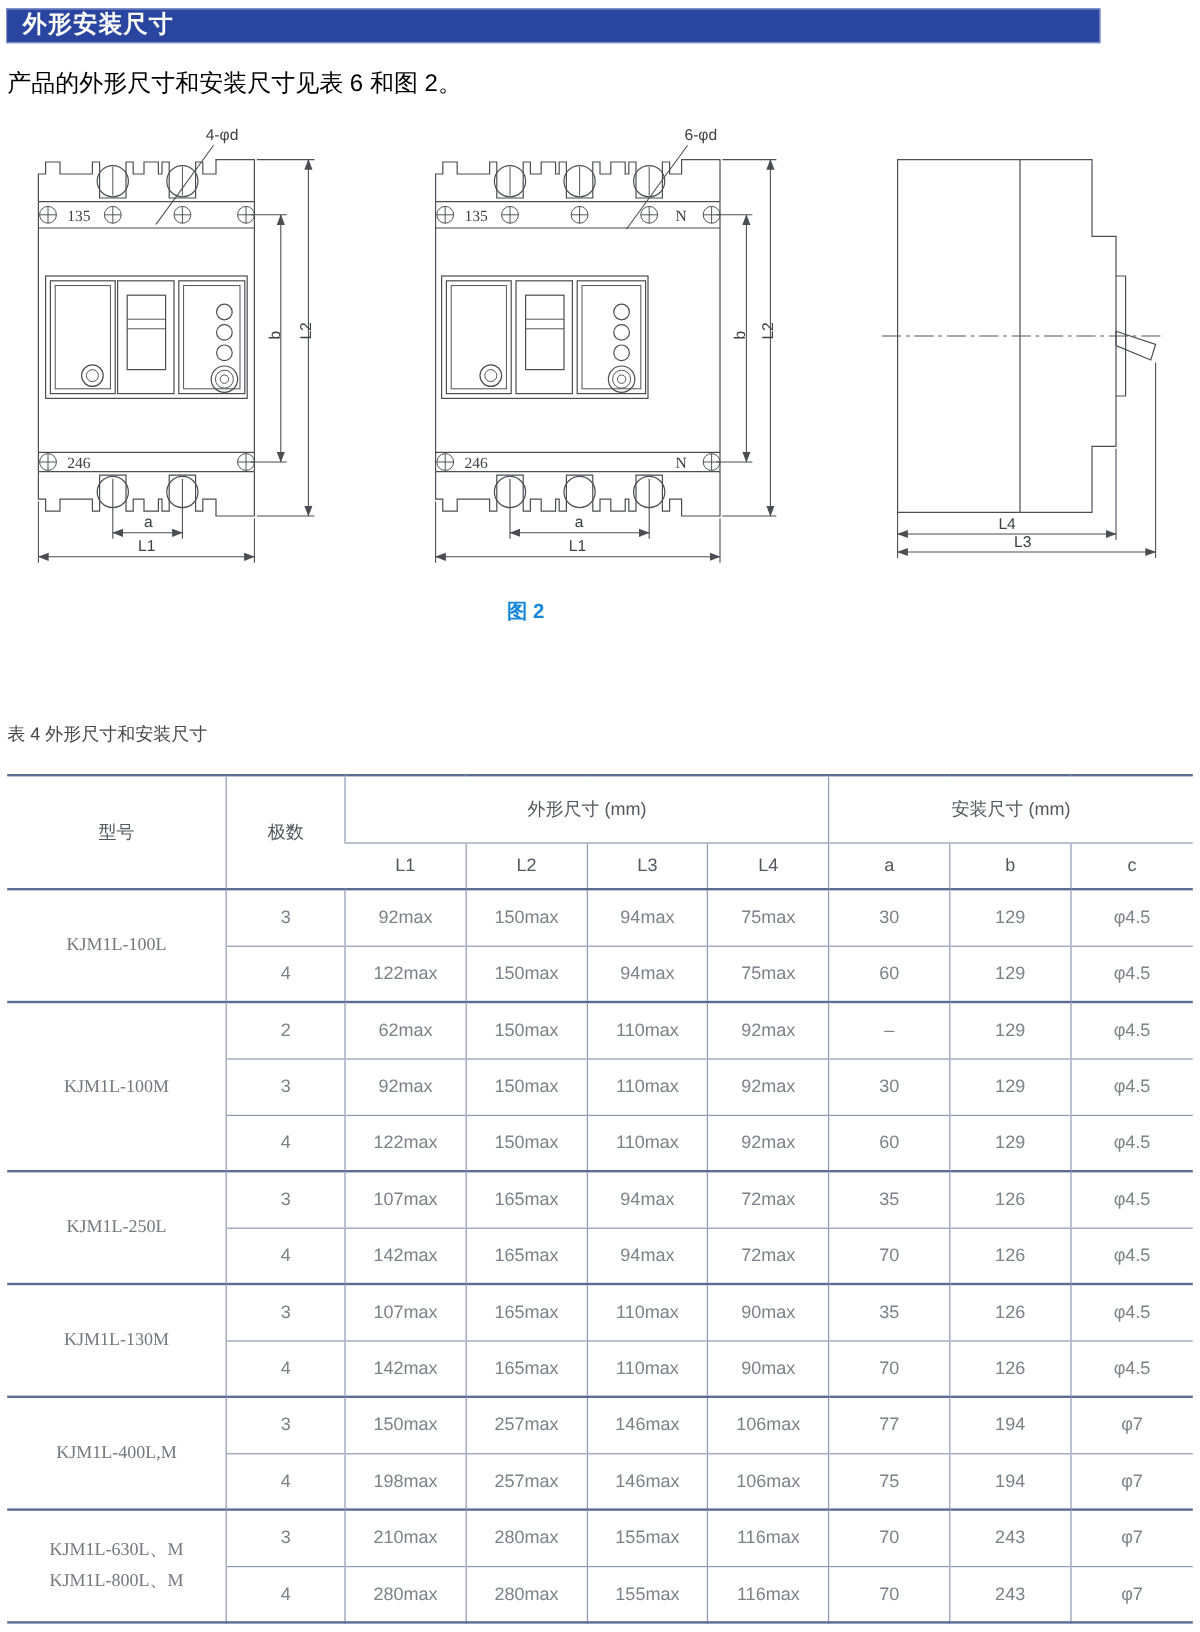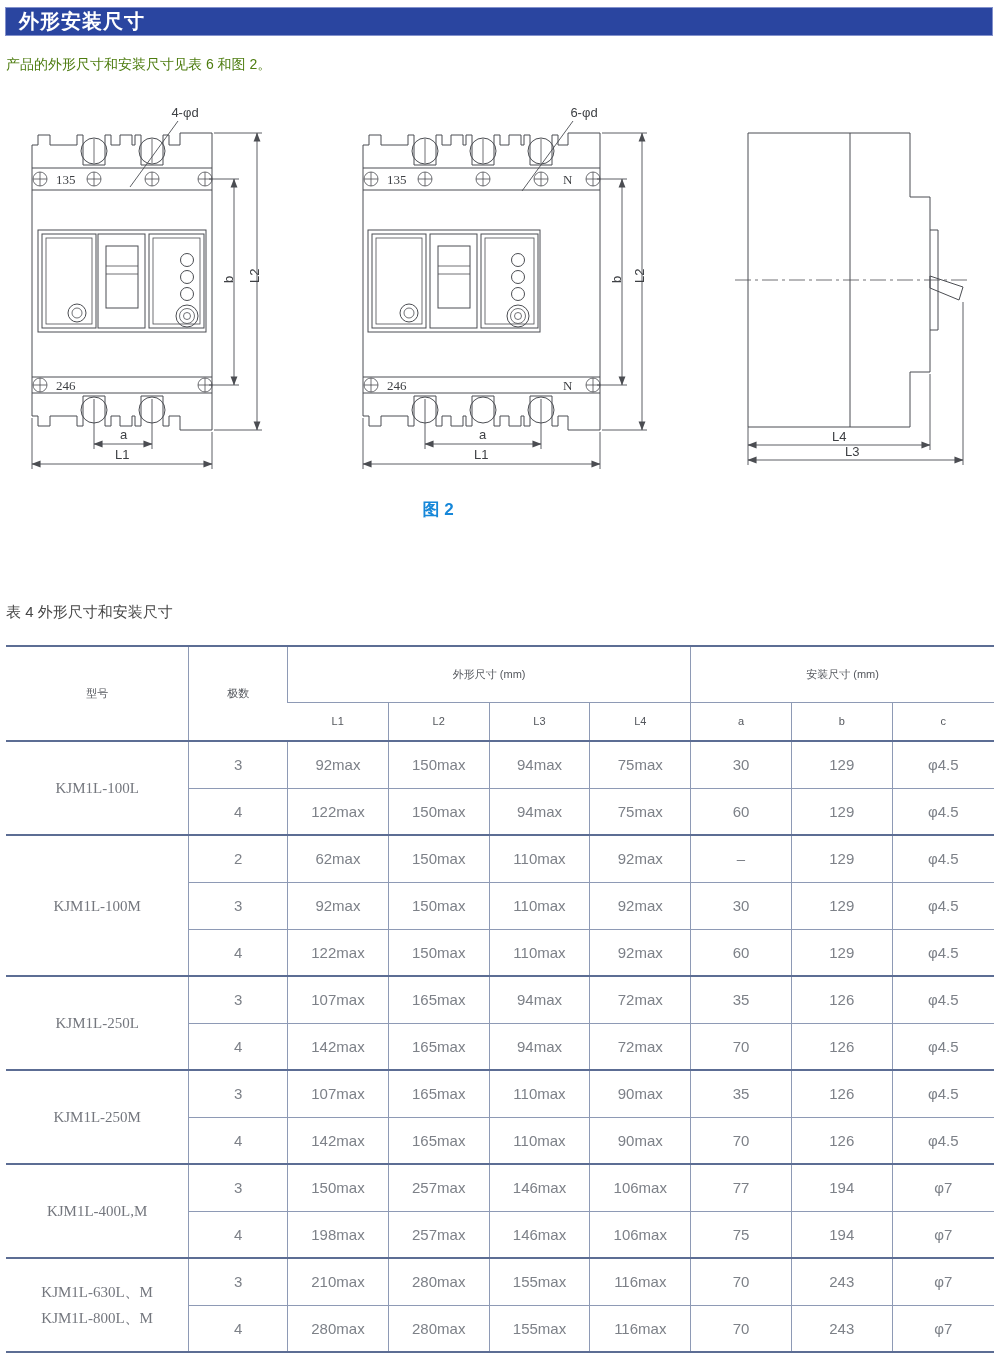--- a/index.html
+++ b/index.html
@@ -1,24 +1,24 @@
 <!DOCTYPE html>
 <html><head>
 <meta charset="utf-8">
 <style>
   html,body{margin:0;padding:0;background:#ffffff;}
   #page{position:relative;width:1000px;height:1360px;background:#ffffff;
         font-family:"Liberation Sans","DejaVu Sans",sans-serif;overflow:hidden;}
 
   
-  #titlebar{position:absolute;left:5px;top:7px;width:988px;height:29px;
+  #titlebar{position:absolute;left:5px;top:7px;width:912px;height:29px;
     background:#2a45a0;border:1px solid #8391cc;box-sizing:border-box;
     color:#ffffff;font-size:20px;font-weight:bold;line-height:27px;padding-left:13px;letter-spacing:1px;}
 
-  #intro{position:absolute;left:6px;top:56px;font-size:14px;color:#4d7c0f;}
+  #intro{position:absolute;left:6px;top:56px;font-size:20px;color:#000000;}
 
   
   #figures{position:absolute;left:0;top:100px;width:1000px;height:400px;}
   .drawing{position:absolute;}
   svg{display:block;}
   .ln{stroke:#4b4d52;stroke-width:1;fill:none;}
   .thin{stroke:#4b4d52;stroke-width:0.8;fill:none;}
   .dimln{stroke:#4b4d52;stroke-width:0.9;fill:none;}
   .num{font-family:"Liberation Serif","DejaVu Serif",serif;font-size:13px;fill:#3e4044;}
   .dim{font-family:"Liberation Sans","DejaVu Sans",sans-serif;font-size:13px;fill:#3e4044;}
@@ -28,21 +28,21 @@
 
   #tablecaption{position:absolute;left:6px;top:603px;font-size:15px;color:#474747;}
 
   
   #tablewrap{position:absolute;left:6px;top:645px;width:988px;}
   table{border-collapse:collapse;width:988px;table-layout:fixed;}
   th,td{border-left:1px solid #8e9ab5;text-align:center;vertical-align:middle;
         font-weight:normal;box-sizing:border-box;}
   th:first-child,td.model-cell{border-left:none;margin-top:24px;}
   tr.no-left-start > td:first-child{border-left:1px solid #8e9ab5;}
-  thead th{color:#54575d;font-size:11px;}
+  thead th{color:#54575d;font-size:15px;}
   thead tr.h1 th{height:56px;border-top:2px solid #5c6d94;}
   thead tr.h2 th{height:39px;border-top:1px solid #8e9ab5;}
   tbody td{height:47px;color:#7d8188;font-size:15px;border-top:1px solid #8e9ab5;}
   tbody td.model-cell{color:#74777e;font-size:15px;}
   tbody tr.group-start td{border-top:2px solid #5c6d94;}
   table{border-bottom:2px solid #5c6d94;}
   .model-cell div{line-height:26px;font-family:Liberation Serif, serif;}
 </style>
 </head>
 <body>
@@ -334,21 +334,21 @@
             <td>142max</td>
             <td>165max</td>
             <td>94max</td>
             <td>72max</td>
             <td>70</td>
             <td>126</td>
             <td>φ4.5</td>
           </tr>
           <tr class="group-start">
             <td rowspan="2" class="model-cell">
-              <div>KJM1L-250M</div>
+              <div>KJM1L-130M</div>
             </td>
             <td>3</td>
             <td>107max</td>
             <td>165max</td>
             <td>110max</td>
             <td>90max</td>
             <td>35</td>
             <td>126</td>
             <td>φ4.5</td>
           </tr>

